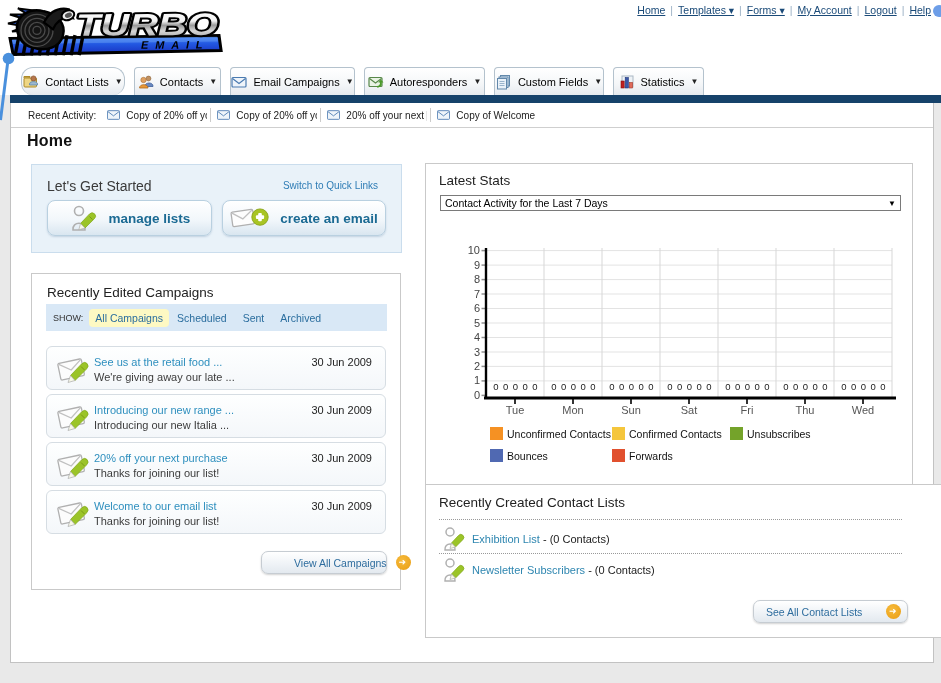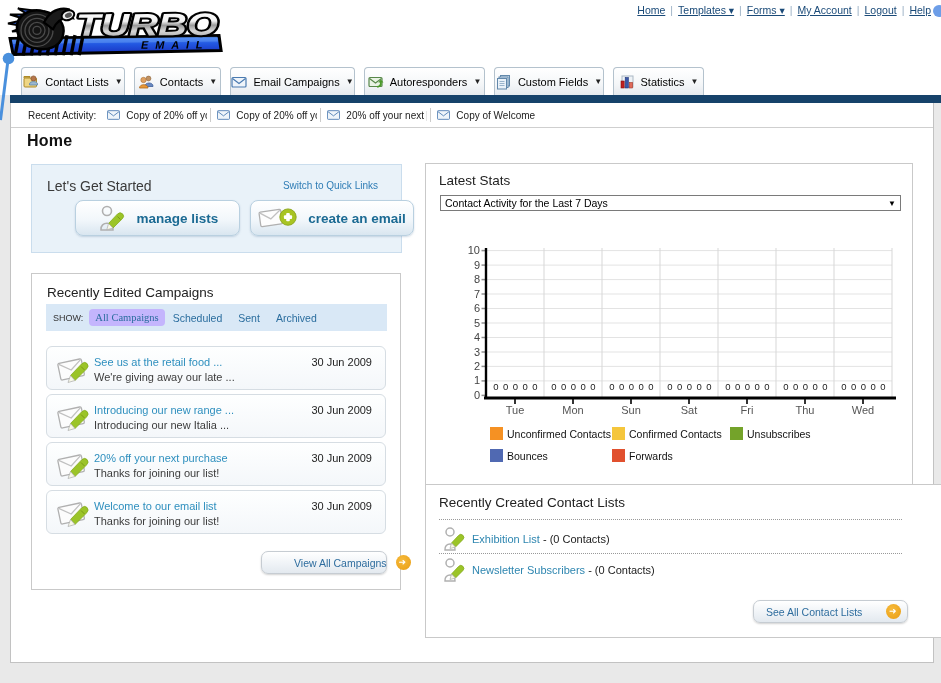--- a/index.html
+++ b/index.html
@@ -27,30 +27,30 @@
 .ritem { display:flex; align-items:center; padding:0 3px 0 0; margin-right:6px; border-right:1px solid #ccc; height:14px; }
 .ritem .rt { display:inline-block; width:81px; overflow:hidden; white-space:nowrap; }
 .ritem svg { margin-right:6px; flex-shrink:0; }
 .ritem:last-child { border-right:none; }
 
 #home { left:27px; top:132px; font-size:16px; font-weight:bold; color:#111; letter-spacing:0.2px; }
 
 #lgs { left:31px; top:164px; width:371px; height:89px; background:#e9f2f9; border:1px solid #cadded; }
 #lgs .title { position:absolute; left:15px; top:13px; font-size:14px; color:#3a3a3a; }
 #lgs .switch { position:absolute; right:23px; top:15px; font-size:10px; color:#2e7cb5; }
-.bigbtn { position:absolute; top:35px; height:36px; border:1px solid #b9d0e0; border-radius:8px; background:linear-gradient(#ffffff,#f2f7fb 55%,#d9e6f0); display:flex; align-items:center; justify-content:center; font-size:13.5px; font-weight:bold; color:#1b6a93; box-shadow:0 1px 2px rgba(120,150,180,.35);margin-left:28px; }
+.bigbtn { position:absolute; top:35px; height:36px; border:1px solid #b9d0e0; border-radius:8px; background:linear-gradient(#ffffff,#f2f7fb 55%,#d9e6f0); display:flex; align-items:center; justify-content:center; font-size:13.5px; font-weight:bold; color:#1b6a93; box-shadow:0 1px 2px rgba(120,150,180,.35); }
 #btn-manage { left:15px; width:165px; }
 #btn-create { left:190px; width:164px; }
 .bigbtn svg { margin-right:10px; flex-shrink:0; }
 
 #rec-panel { left:31px; top:273px; width:370px; height:317px; background:#fff; border:1px solid #c9c9c9; }
 #rec-panel .title { position:absolute; left:15px; top:11px; font-size:13.5px; color:#222; }
 #showbar { position:absolute; left:14px; top:30px; width:341px; height:27px; background:#d9e8f6; display:flex; align-items:center; font-size:10.5px; }
 #showbar .sh { font-size:9px; color:#333; margin:0 6px 0 7px; }
-#showbar .pill { background:#c4b5fd; border-radius:4px; padding:3px 6px; color:#2a6d9e;font-family:Liberation Serif, serif; }
+#showbar .pill { background:#fef9c3; border-radius:4px; padding:3px 6px; color:#2a6d9e; }
 #showbar a { color:#2a6d9e; margin:0 8px; text-decoration:none; }
 .camp { position:absolute; left:14px; width:340px; height:44px; border:1px solid #d6dde3; border-radius:6px; background:linear-gradient(#feffff,#f4f7fa); }
 .camp .ic { position:absolute; left:10px; top:7px; }
 .camp .t1 { position:absolute; left:47px; top:9px; font-size:11px; color:#2e8fbe; }
 .camp .t2 { position:absolute; left:47px; top:24px; font-size:11px; color:#3c3c3c; }
 .camp .dt { position:absolute; right:13px; top:9px; font-size:11px; color:#1c1c1c; }
 .gobtn { position:absolute; height:23px; white-space:nowrap; border:1px solid #c6ccd2; border-radius:7px; background:linear-gradient(#ffffff,#eef2f6 60%,#e3e9ef); display:flex; align-items:center; justify-content:space-between; font-size:10.5px; color:#2e6d9e; box-shadow:0 1px 2px rgba(0,0,0,.18); padding:0 6px 0 12px; }
 .gobtn .oc { flex-shrink:0; width:15px; height:15px; border-radius:50%; background:radial-gradient(circle at 40% 35%, #f7bb3c, #e89c12); margin-left:9px; position:relative; }
 .gobtn .oc:after { content:"➜"; position:absolute; left:3px; top:1.5px; font-size:9px; color:#fff; }
 #viewall { left:229px; top:277px; width:126px;padding-left:32px; }
@@ -134,21 +134,21 @@
     <line x1="8" y1="10" x2="0.5" y2="70" stroke="#4a90dd" stroke-width="3"></line>
     <circle cx="8.5" cy="8.5" r="5.8" fill="#4a90dd"></circle>
   </svg>
 
   <div class="abs" id="toplinks">
     <a>Home</a><span class="sep">|</span><a>Templates ▾</a><span class="sep">|</span><a>Forms ▾</a><span class="sep">|</span><a>My Account</a><span class="sep">|</span><a>Logout</a><span class="sep">|</span><a>Help</a>
   </div>
   <div class="abs" id="helpdot"></div>
 
   <div class="abs" id="tabs">
-    <div class="tab" style="width:104px;"><svg width="16" height="16" viewBox="0 0 16 16">
+    <div class="tab" style="width:104px;border-radius:12px;"><svg width="16" height="16" viewBox="0 0 16 16">
           <path d="M1 4 L6 4 L7 2.5 L1 2.5 Z" fill="#eed684" stroke="#ad8a28" stroke-width="1"></path>
           <rect x="1" y="4" width="12.5" height="9" rx="1" fill="#eed684" stroke="#ad8a28" stroke-width="1"></rect>
           <circle cx="10.5" cy="4.5" r="2.6" fill="#b5764a" stroke="#8a5530" stroke-width="0.7"></circle>
           <path d="M6.5 10 C6.5 6.8 14.5 6.8 14.5 10 L14.5 11 L6.5 11 Z" fill="#9cb8d0" stroke="#5e86a8" stroke-width="0.8"></path>
         </svg>Contact Lists<span class="arr">▼</span></div>
     <div class="tab" style="width:87px;"><svg width="16" height="16" viewBox="0 0 16 16">
           <circle cx="10.5" cy="4.5" r="2.4" fill="#c09060" stroke="#8a6038" stroke-width="0.6"></circle>
           <path d="M7 12 C7 8 15 8 15 12 L15 12.5 L7 12.5 Z" fill="#6888c0" stroke="#40609a" stroke-width="0.8"></path>
           <circle cx="5.5" cy="6" r="2.7" fill="#e0a060" stroke="#a87038" stroke-width="0.6"></circle>
           <path d="M1.5 14 C1.5 9.5 10 9.5 10 14 Z" fill="#e89838" stroke="#b06818" stroke-width="0.8"></path>

